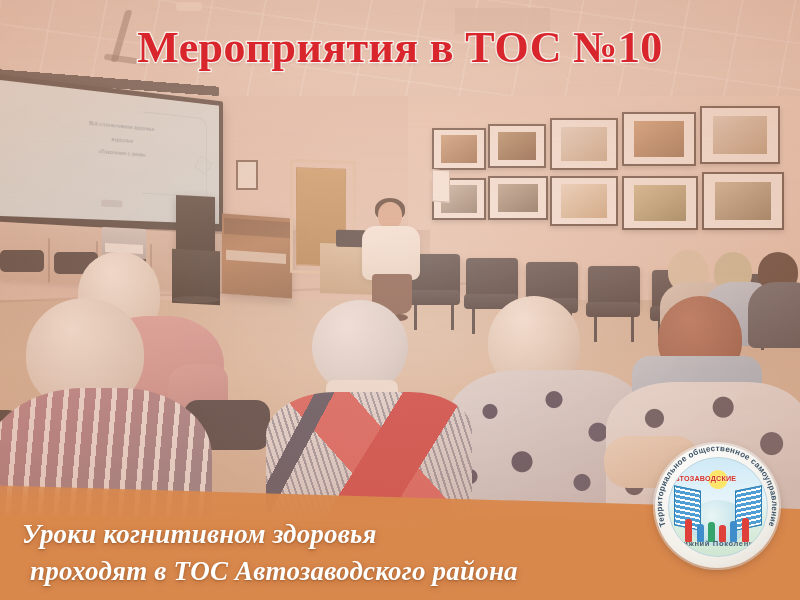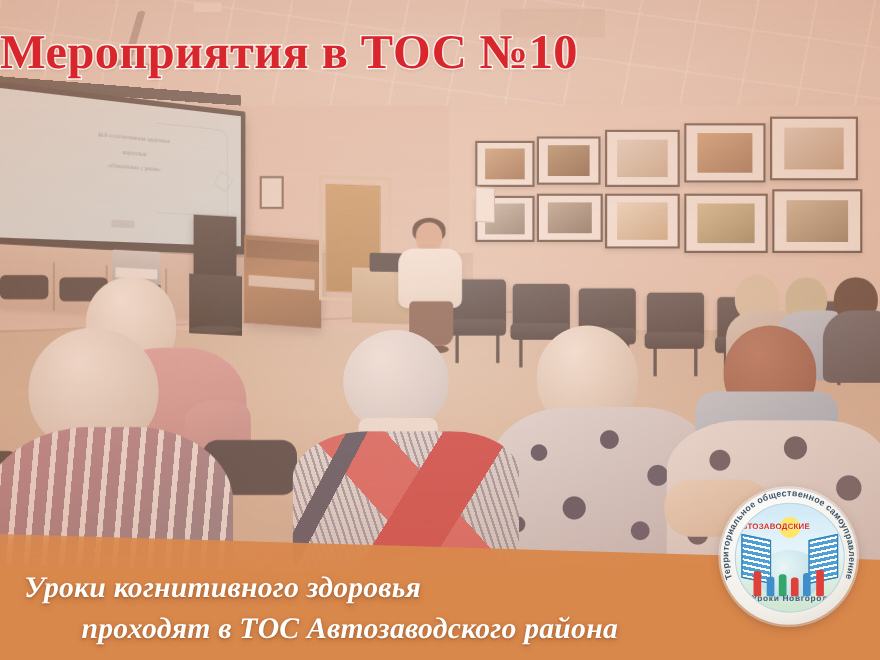--- a/index.html
+++ b/index.html
@@ -306,21 +306,21 @@
     mix-blend-mode:normal;
   }
   .grade2{
     position:absolute;inset:0;pointer-events:none;
     background:radial-gradient(ellipse at 50% 42%,rgba(255,236,220,.20),rgba(190,120,80,.22) 85%);
   }
 
   
   .title{
     position:absolute;left:0;top:26px;width:800px;
-    pointer-events:none;
+    text-align:center;pointer-events:none;
   }
   .title .line{
     font-family:"Liberation Serif","DejaVu Serif",serif;
     font-weight:700;
     color:#d8262c;
     line-height:1.02;
     letter-spacing:.4px;
     -webkit-text-stroke:2.6px #fdf3ec;
     paint-order:stroke fill;
     text-shadow:0 1px 0 rgba(255,255,255,.65), 0 2px 3px rgba(120,50,40,.18);
@@ -340,21 +340,21 @@
     clip-path:polygon(0% 10%, 100% 30%, 100% 100%, 0% 100%);
     opacity:.97;
   }
   .caption{
     position:absolute;left:22px;bottom:10px;width:640px;
     font-family:"Liberation Serif","DejaVu Serif",serif;
     font-style:italic;font-weight:700;color:#ffffff;
     font-size:27px;line-height:1.38;letter-spacing:.2px;
     text-shadow:0 1px 2px rgba(120,60,25,.45), 0 2px 6px rgba(110,55,20,.30);
   }
-  .caption .c2{padding-left:8px;margin-left:44px;}
+  .caption .c2{padding-left:8px;}
 
   
   .emblem{
     position:absolute;left:655px;top:444px;width:124px;height:124px;
     border-radius:50%;
     background:radial-gradient(circle at 40% 32%,#ffffff,#f3f0ea 62%,#ddd8cf 100%);
     box-shadow:0 3px 10px rgba(90,50,30,.35), 0 0 0 2px rgba(255,255,255,.55);
     overflow:hidden;
   }
   .em-inner{
@@ -573,21 +573,21 @@
   </div>
 
   <div class="title">
     <div class="line l1">Мероприятия в ТОС №10</div>
   </div>
 
   <div class="band"></div>
   <div class="band-solid"></div>
 
   <div class="caption">
-    <div class="c1">Уроки когнитивного здоровья</div>
+    <div class="c1">Уроки когнитивном здоровья</div>
     <div class="c2">проходят в ТОС Автозаводского района</div>
   </div>
 
   <div class="emblem">
     <svg class="em-ring" viewBox="0 0 124 124">
       <defs>
         <path id="ringpath" d="M 62,117 A 55,55 0 1 1 62.1,117" fill="none"></path>
       </defs>
       <text>
         <textPath href="#ringpath" startOffset="50%" text-anchor="middle">Территориальное общественное самоуправление</textPath>
@@ -600,17 +600,17 @@
       <div class="em-bldgR"></div>
       <div class="em-people">
         <div class="em-p" style="left:2px;background:#e0403a;height:23px;"></div>
         <div class="em-p" style="left:14px;background:#3f8ecb;height:18px;"></div>
         <div class="em-p" style="left:25px;background:#35a56b;height:20px;"></div>
         <div class="em-p" style="left:36px;background:#e0403a;height:17px;"></div>
         <div class="em-p" style="left:47px;background:#3f8ecb;height:21px;"></div>
         <div class="em-p" style="left:59px;background:#e0403a;height:24px;"></div>
       </div>
       <div class="em-title">АВТОЗАВОДСКИЕ</div>
-      <div class="em-city">Уроки Новгород</div>
+      <div class="em-city">Нижний Поколение</div>
     </div>
   </div>
 
 </div>
 
 </body></html>

